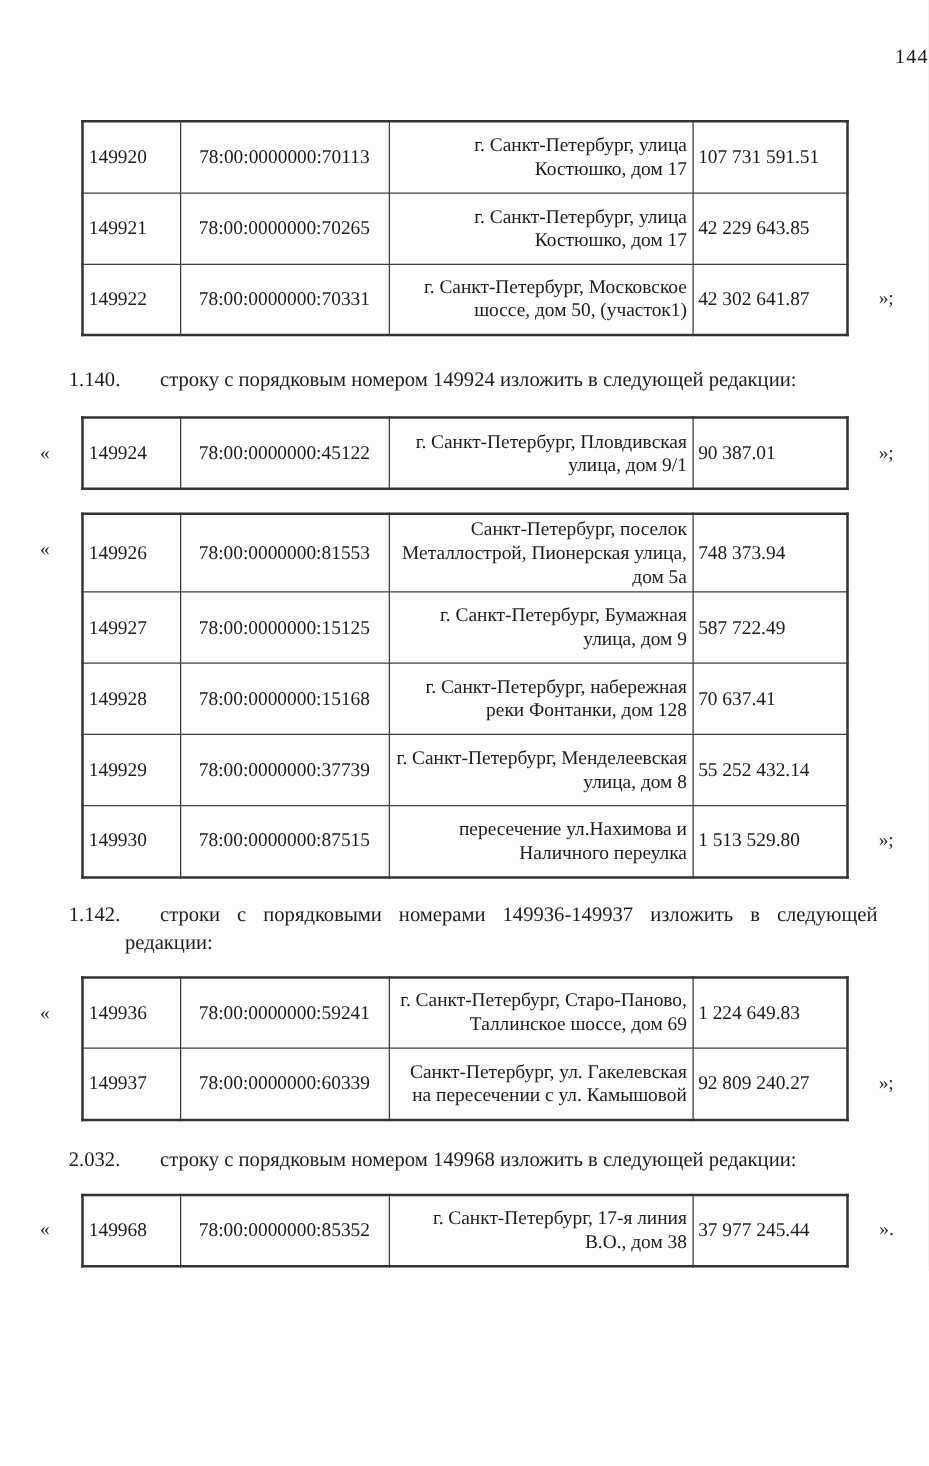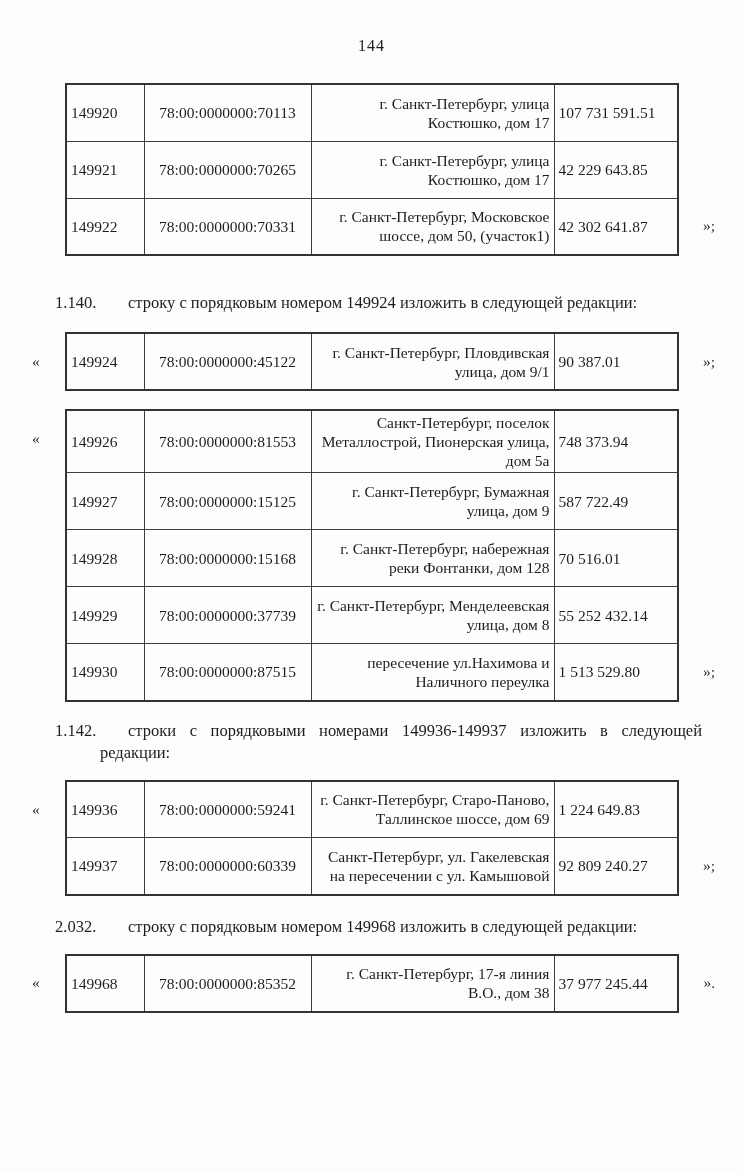--- a/index.html
+++ b/index.html
@@ -8,24 +8,24 @@
     position: relative;
     width: 743px;
     height: 1173px;
     background: #fdfdfc;
     color: #1d1d1d;
     font-family: "Liberation Serif", "DejaVu Serif", serif;
     overflow: hidden;
     padding-top: 36px;
   }
   .page-number {
-    text-align: center;
+    text-align: right;
     font-size: 16px;
     line-height: 20px;
-    margin-bottom: 27px;
+    margin-bottom: 40px;
     letter-spacing: 1px;
   }
   
   .table-block {
     position: relative;
     margin-left: 65px;
     width: 612px;
   }
   table.amend {
     border-collapse: collapse;
@@ -59,21 +59,21 @@
   .section {
     margin: 0 41px 0 55px;
     padding-left: 45px;
     text-indent: -45px;
     text-align: justify;
     font-size: 16.5px;
     line-height: 22px;
   }
   .sec-num { display: inline-block; width: 73px; text-indent: 0; }
   
-  .mt-a { margin-top: 36px; }
+  .mt-a { margin-top: 24px; }
   .mt-b { margin-top: 18px; }
   .mt-c { margin-top: 16px; }
   .mt-d { margin-top: 20px; }
 </style>
 </head>
 <body>
 
 <div class="page">
 
   <div class="page-number">144</div>
@@ -135,21 +135,21 @@
       <tr>
         <td class="c-num">149927</td>
         <td class="c-cad">78:00:0000000:15125</td>
         <td class="c-addr">г. Санкт-Петербург, Бумажная улица, дом 9</td>
         <td class="c-val">587 722.49</td>
       </tr>
       <tr>
         <td class="c-num">149928</td>
         <td class="c-cad">78:00:0000000:15168</td>
         <td class="c-addr">г. Санкт-Петербург, набережная реки Фонтанки, дом 128</td>
-        <td class="c-val">70 516.01</td>
+        <td class="c-val">70 637.41</td>
       </tr>
       <tr>
         <td class="c-num">149929</td>
         <td class="c-cad">78:00:0000000:37739</td>
         <td class="c-addr">г. Санкт-Петербург, Менделеевская улица, дом 8</td>
         <td class="c-val">55 252 432.14</td>
       </tr>
       <tr>
         <td class="c-num">149930</td>
         <td class="c-cad">78:00:0000000:87515</td>

